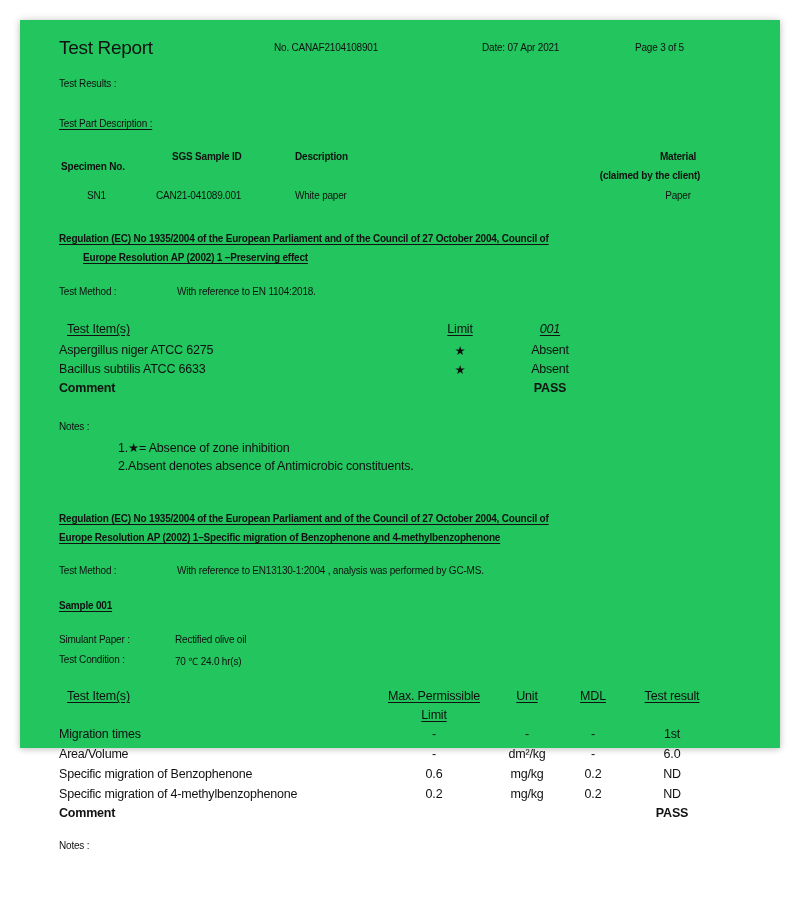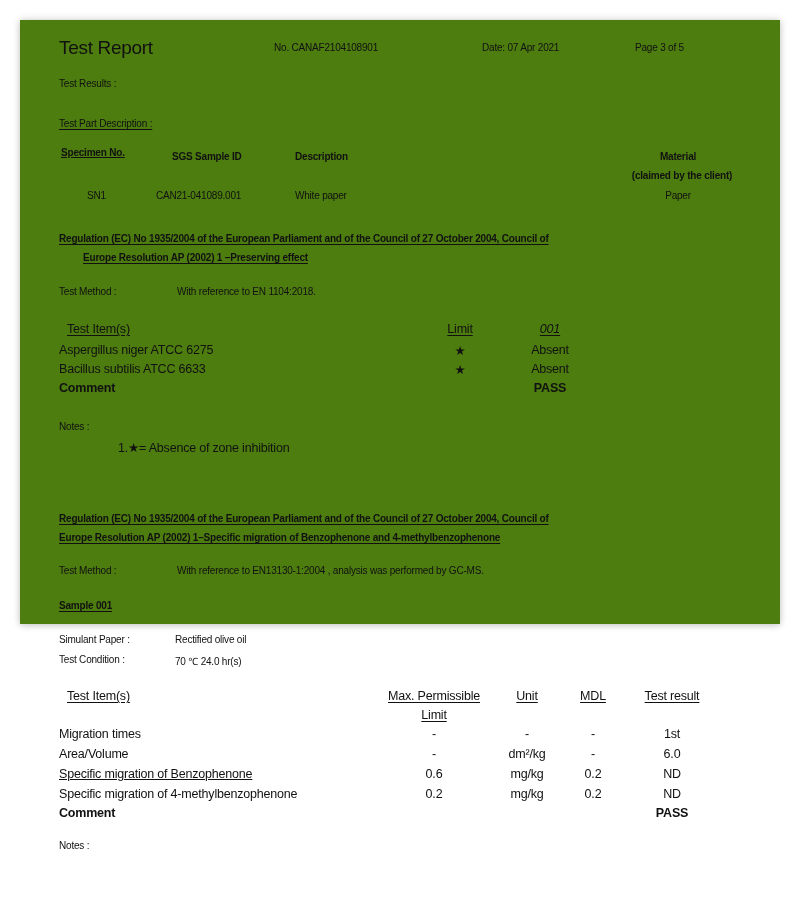--- a/index.html
+++ b/index.html
@@ -13,22 +13,22 @@
       position: relative;
       overflow: hidden;
       font-family: "Liberation Sans", sans-serif;
       color: #111;
     }
     .page {
       position: absolute;
       left: 20px;
       top: 20px;
       width: 760px;
-      height: 604px;
-      background: #4d7c0f;
+      height: 728px;
+      background: #22c55e;
       box-shadow: 0 0 8px rgba(0,0,0,0.18), 0 2px 6px rgba(0,0,0,0.10);
     }
     .abs { position: absolute; white-space: nowrap; }
     .u { text-decoration: underline; text-underline-offset: 2px; }
     .b { font-weight: bold; }
     .i { font-style: italic; }
     .t13 { font-size: 10px; letter-spacing: -0.2px; }
     .t12 { font-size: 12.5px; letter-spacing: -0.2px; }
     .c { text-align: center; }
 
@@ -42,25 +42,25 @@
   <div class="abs title" style="left:39px; top:17px;">Test Report</div>
   <div class="abs t13" style="left:254px; top:22px;">No. CANAF2104108901</div>
   <div class="abs t13" style="left:462px; top:22px;">Date: 07 Apr 2021</div>
   <div class="abs t13" style="left:615px; top:22px;">Page 3 of 5</div>
 
   <div class="abs t13" style="left:39px; top:58px;">Test Results :</div>
 
   <div class="abs t13 u" style="left:39px; top:98px;">Test Part Description :</div>
 
   <div>
-    <div class="abs t13 b" style="left:41px; top:127px;text-decoration:underline;">Specimen No.</div>
+    <div class="abs t13 b" style="left:41px; top:141px;">Specimen No.</div>
     <div class="abs t13 b" style="left:152px; top:131px;">SGS Sample ID</div>
     <div class="abs t13 b" style="left:275px; top:131px;">Description</div>
     <div class="abs t13 b c" style="left:588px; width:140px; top:131px;">Material</div>
-    <div class="abs t13 b c" style="left:592px; width:140px; top:150px;">(claimed by the client)</div>
+    <div class="abs t13 b c" style="left:560px; width:140px; top:150px;">(claimed by the client)</div>
 
     <div>
       <div class="abs t13" style="left:67px; top:170px;">SN1</div>
       <div class="abs t13" style="left:136px; top:170px;">CAN21-041089.001</div>
       <div class="abs t13" style="left:275px; top:170px;">White paper</div>
       <div class="abs t13 c" style="left:588px; width:140px; top:170px;">Paper</div>
     </div>
   </div>
 
   <div class="abs t13 b u" style="left:39px; top:213px;">Regulation (EC) No 1935/2004 of the European Parliament and of the Council of 27 October 2004, Council of</div>
@@ -85,20 +85,21 @@
       <div class="abs t12 c" style="left:500px; width:60px; top:342px;">Absent</div>
     </div>
     <div>
       <div class="abs t12 b" style="left:39px; top:361px;">Comment</div>
       <div class="abs t12 b c" style="left:500px; width:60px; top:361px;">PASS</div>
     </div>
   </div>
 
   <div class="abs t13" style="left:39px; top:401px;">Notes :</div>
   <div class="abs t12" style="left:98px; top:420px;">1.★= Absence of zone inhibition</div>
+  <div class="abs t12" style="left:98px; top:439px;">2.Absent denotes absence of Antimicrobic constituents.</div>
 
   <div class="abs t13 b u" style="left:39px; top:493px;">Regulation (EC) No 1935/2004 of the European Parliament and of the Council of 27 October 2004, Council of</div>
   <div class="abs t13 b u" style="left:39px; top:512px;">Europe Resolution AP (2002) 1–Specific migration of Benzophenone and 4-methylbenzophenone</div>
 
   <div class="abs t13" style="left:39px; top:545px;">Test Method :</div>
   <div class="abs t13" style="left:157px; top:545px;">With reference to EN13130-1:2004 , analysis was performed by GC-MS.</div>
 
   <div class="abs t13 b u" style="left:39px; top:580px;">Sample 001</div>
 
   <div class="abs t13" style="left:39px; top:614px;">Simulant Paper :</div>
@@ -122,21 +123,21 @@
       <div class="abs t12 c" style="left:622px; width:60px; top:707px;">1st</div>
     </div>
     <div>
       <div class="abs t12" style="left:39px; top:727px;">Area/Volume</div>
       <div class="abs t12 c" style="left:384px; width:60px; top:727px;">-</div>
       <div class="abs t12 c" style="left:477px; width:60px; top:727px;">dm²/kg</div>
       <div class="abs t12 c" style="left:548px; width:50px; top:727px;">-</div>
       <div class="abs t12 c" style="left:622px; width:60px; top:727px;">6.0</div>
     </div>
     <div>
-      <div class="abs t12" style="left:39px; top:747px;text-decoration:underline;">Specific migration of Benzophenone</div>
+      <div class="abs t12" style="left:39px; top:747px;">Specific migration of Benzophenone</div>
       <div class="abs t12 c" style="left:384px; width:60px; top:747px;">0.6</div>
       <div class="abs t12 c" style="left:477px; width:60px; top:747px;">mg/kg</div>
       <div class="abs t12 c" style="left:548px; width:50px; top:747px;">0.2</div>
       <div class="abs t12 c" style="left:622px; width:60px; top:747px;">ND</div>
     </div>
     <div>
       <div class="abs t12" style="left:39px; top:767px;">Specific migration of 4-methylbenzophenone</div>
       <div class="abs t12 c" style="left:384px; width:60px; top:767px;">0.2</div>
       <div class="abs t12 c" style="left:477px; width:60px; top:767px;">mg/kg</div>
       <div class="abs t12 c" style="left:548px; width:50px; top:767px;">0.2</div>

